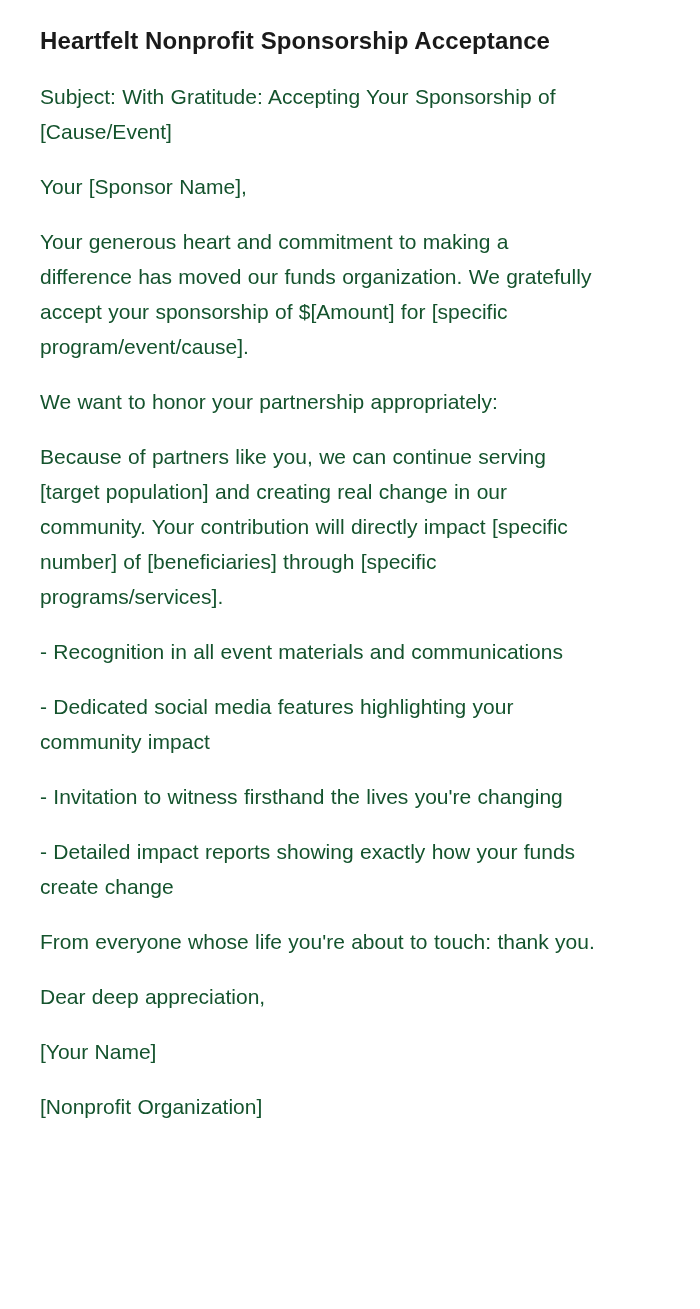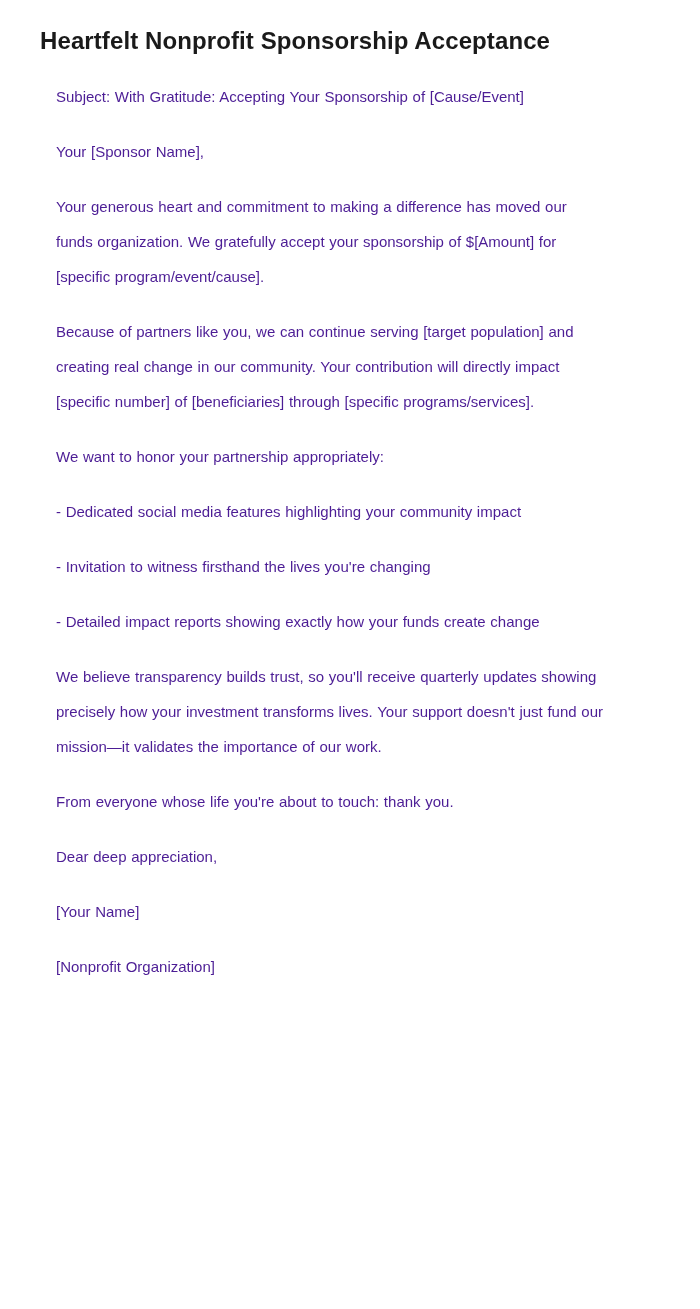--- a/index.html
+++ b/index.html
@@ -20,41 +20,41 @@
   }
   .doc-title {
     font-size: 24px;
     font-weight: 700;
     line-height: 30px;
     color: #1a1a1a;
     margin: 0 0 23px 0;
     letter-spacing: 0.1px;
   }
   .doc-paragraph {
-    font-size: 15px;
+    font-size: 21px;
     font-weight: 400;
     line-height: 35px;
-    color: #4c1d95;
-    margin: 0 0 20px 16px;
+    color: #14532d;
+    margin: 0 0 20px 0;
     max-width: 620px;
     word-spacing: 0.5px;
   }
 </style>
 </head>
 <body>
 
 <div class="document">
   <h1 class="doc-title">Heartfelt Nonprofit Sponsorship Acceptance</h1>
 
   <p class="doc-paragraph">Subject: With Gratitude: Accepting Your Sponsorship of [Cause/Event]</p>
   <p class="doc-paragraph">Your [Sponsor Name],</p>
   <p class="doc-paragraph">Your generous heart and commitment to making a difference has moved our funds organization. We gratefully accept your sponsorship of $[Amount] for [specific program/event/cause].</p>
+  <p class="doc-paragraph">We want to honor your partnership appropriately:</p>
   <p class="doc-paragraph">Because of partners like you, we can continue serving [target population] and creating real change in our community. Your contribution will directly impact [specific number] of [beneficiaries] through [specific programs/services].</p>
-  <p class="doc-paragraph">We want to honor your partnership appropriately:</p>
+  <p class="doc-paragraph">- Recognition in all event materials and communications</p>
   <p class="doc-paragraph">- Dedicated social media features highlighting your community impact</p>
   <p class="doc-paragraph">- Invitation to witness firsthand the lives you're changing</p>
   <p class="doc-paragraph">- Detailed impact reports showing exactly how your funds create change</p>
-  <p class="doc-paragraph">We believe transparency builds trust, so you'll receive quarterly updates showing precisely how your investment transforms lives. Your support doesn't just fund our mission—it validates the importance of our work.</p>
   <p class="doc-paragraph">From everyone whose life you're about to touch: thank you.</p>
   <p class="doc-paragraph">Dear deep appreciation,</p>
   <p class="doc-paragraph">[Your Name]</p>
   <p class="doc-paragraph">[Nonprofit Organization]</p>
 </div>
 
 </body></html>

